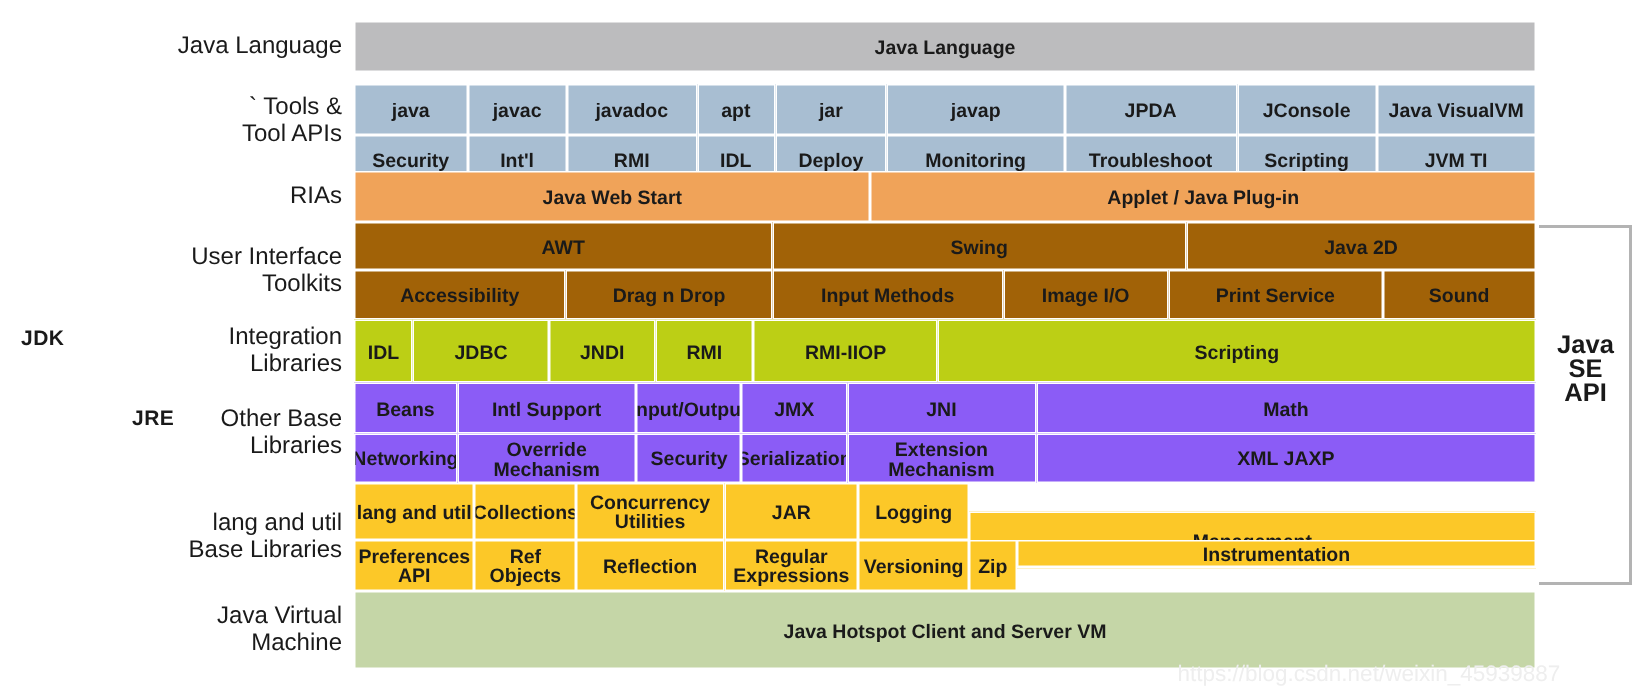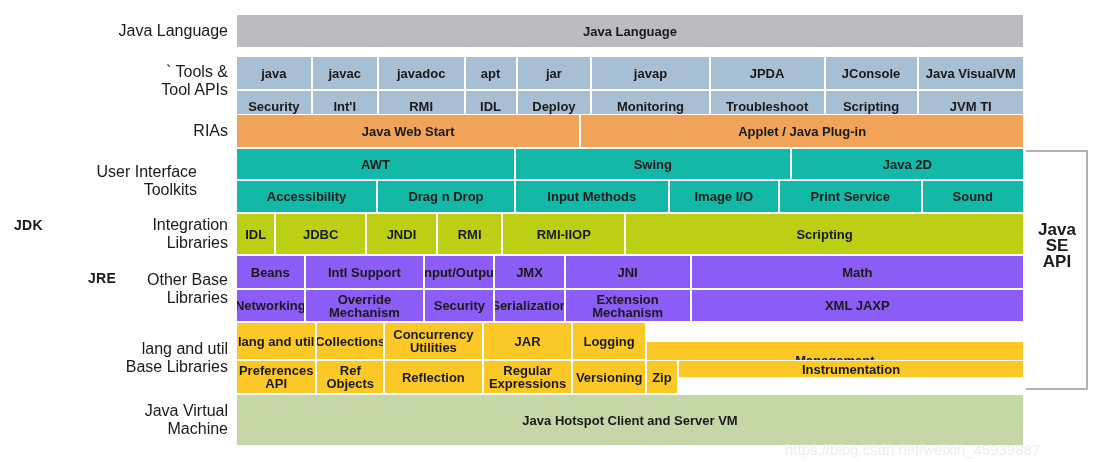--- a/index.html
+++ b/index.html
@@ -41,21 +41,21 @@
     text-align:center;box-sizing:border-box;
     font-size:13px;font-weight:bold;color:#1a1a1a;
     border:1px solid #ffffff;
     line-height:13px;
     white-space:pre-line;
     overflow:hidden;
   }
   .band.gray   .cell{background:#bcbcbe;}
   .band.blue   .cell{background:#a8bed2;}
   .band.peach  .cell{background:#f0a359;}
-  .band.orange .cell{background:#14b8a6;}
+  .band.orange .cell{background:#a16207;}
   .band.olive  .cell{background:#bccf15;}
   .band.dark   .cell{background:#8b5cf6;}
   .band.yellow .cell{background:#fcc828;}
   .band.sage   .cell{background:#c5d6a7;}
 
   
   #watermark{
     position:absolute;left:785px;top:441px;
     font-size:15px;color:#eeeeee;white-space:nowrap;
     font-family:"Liberation Sans",sans-serif;
@@ -185,21 +185,21 @@
   <div id="se-bracket"></div>
   <div id="se-label">Java
 SE
 API</div>
 
   <div id="watermark">https://blog.csdn.net/weixin_45939887</div>
 <div class="rl-inner" style="top: 31px; right: 871px;">Java Language</div>
     <div class="rl-inner" style="top: 81px; right: 871px;">` Tools &amp;
 Tool APIs</div>
     <div class="rl-inner" style="top: 131px; right: 871px;">RIAs</div>
-    <div class="rl-inner" style="top: 180.5px; right: 902px;">User Interface
+    <div class="rl-inner" style="top: 180.5px; right: 871px;">User Interface
 Toolkits</div>
     <div class="rl-inner" style="top: 234px; right: 871px;">Integration
 Libraries</div>
     <div class="rl-inner" style="top: 288.5px; right: 871px;">Other Base
 Libraries</div>
     <div class="rl-inner" style="top: 358px; right: 871px;">lang and util
 Base Libraries</div>
     <div class="rl-inner" style="top: 420px; right: 871px; text-align: right;">Java Virtual
 Machine</div>
   </div>

